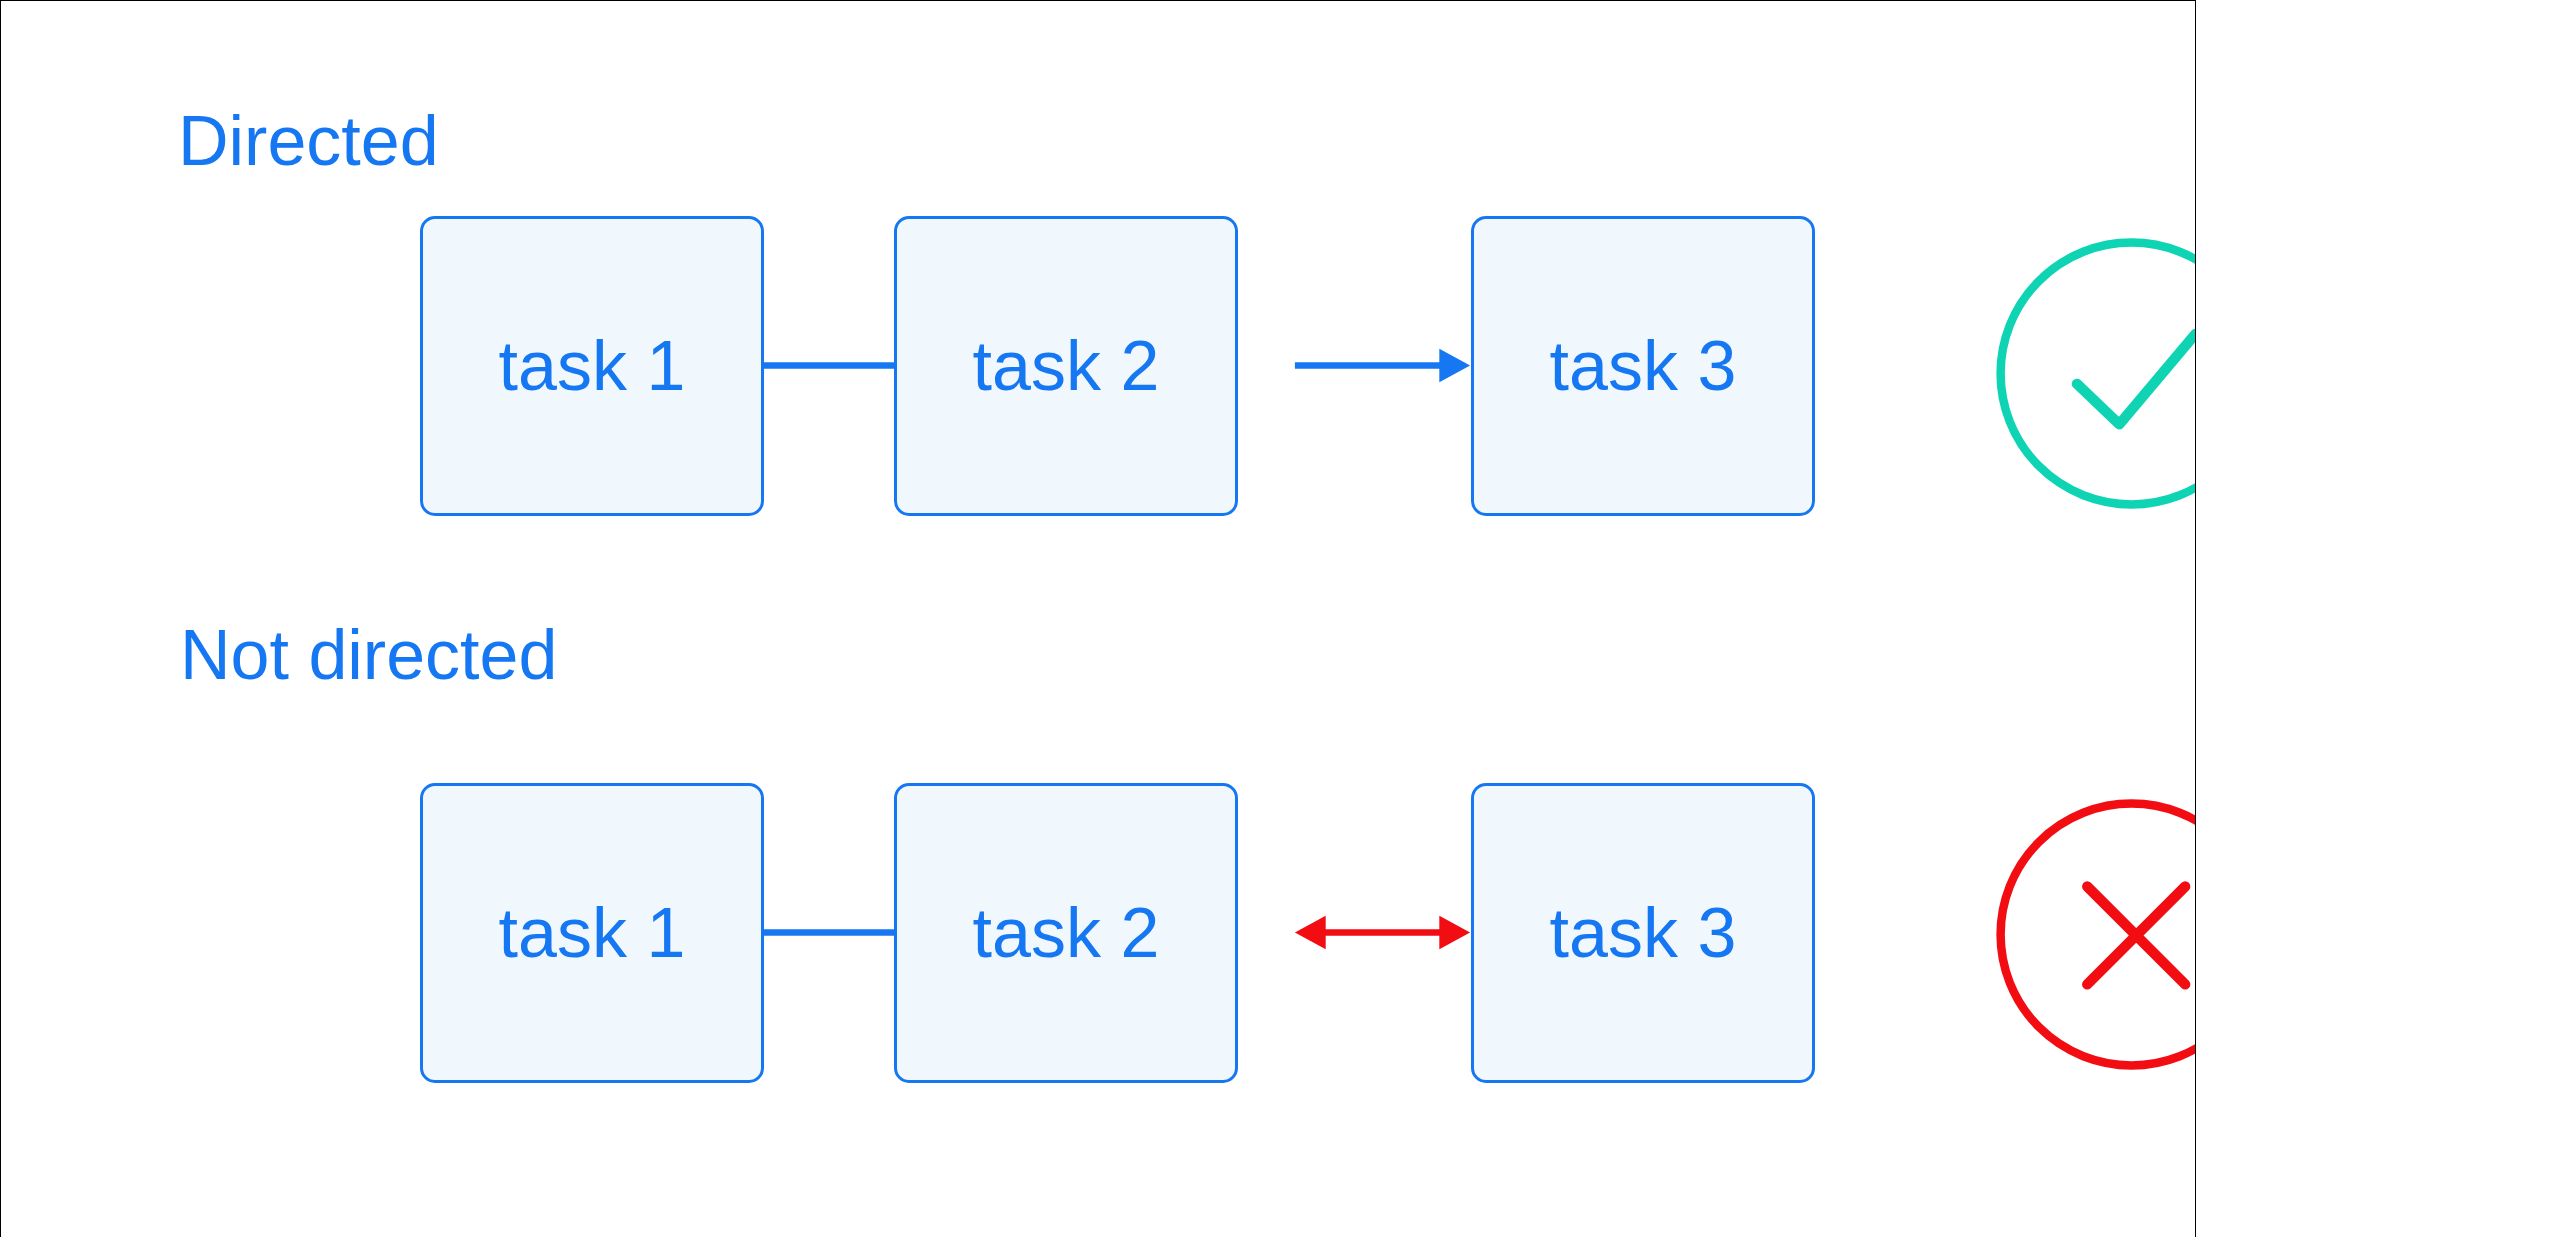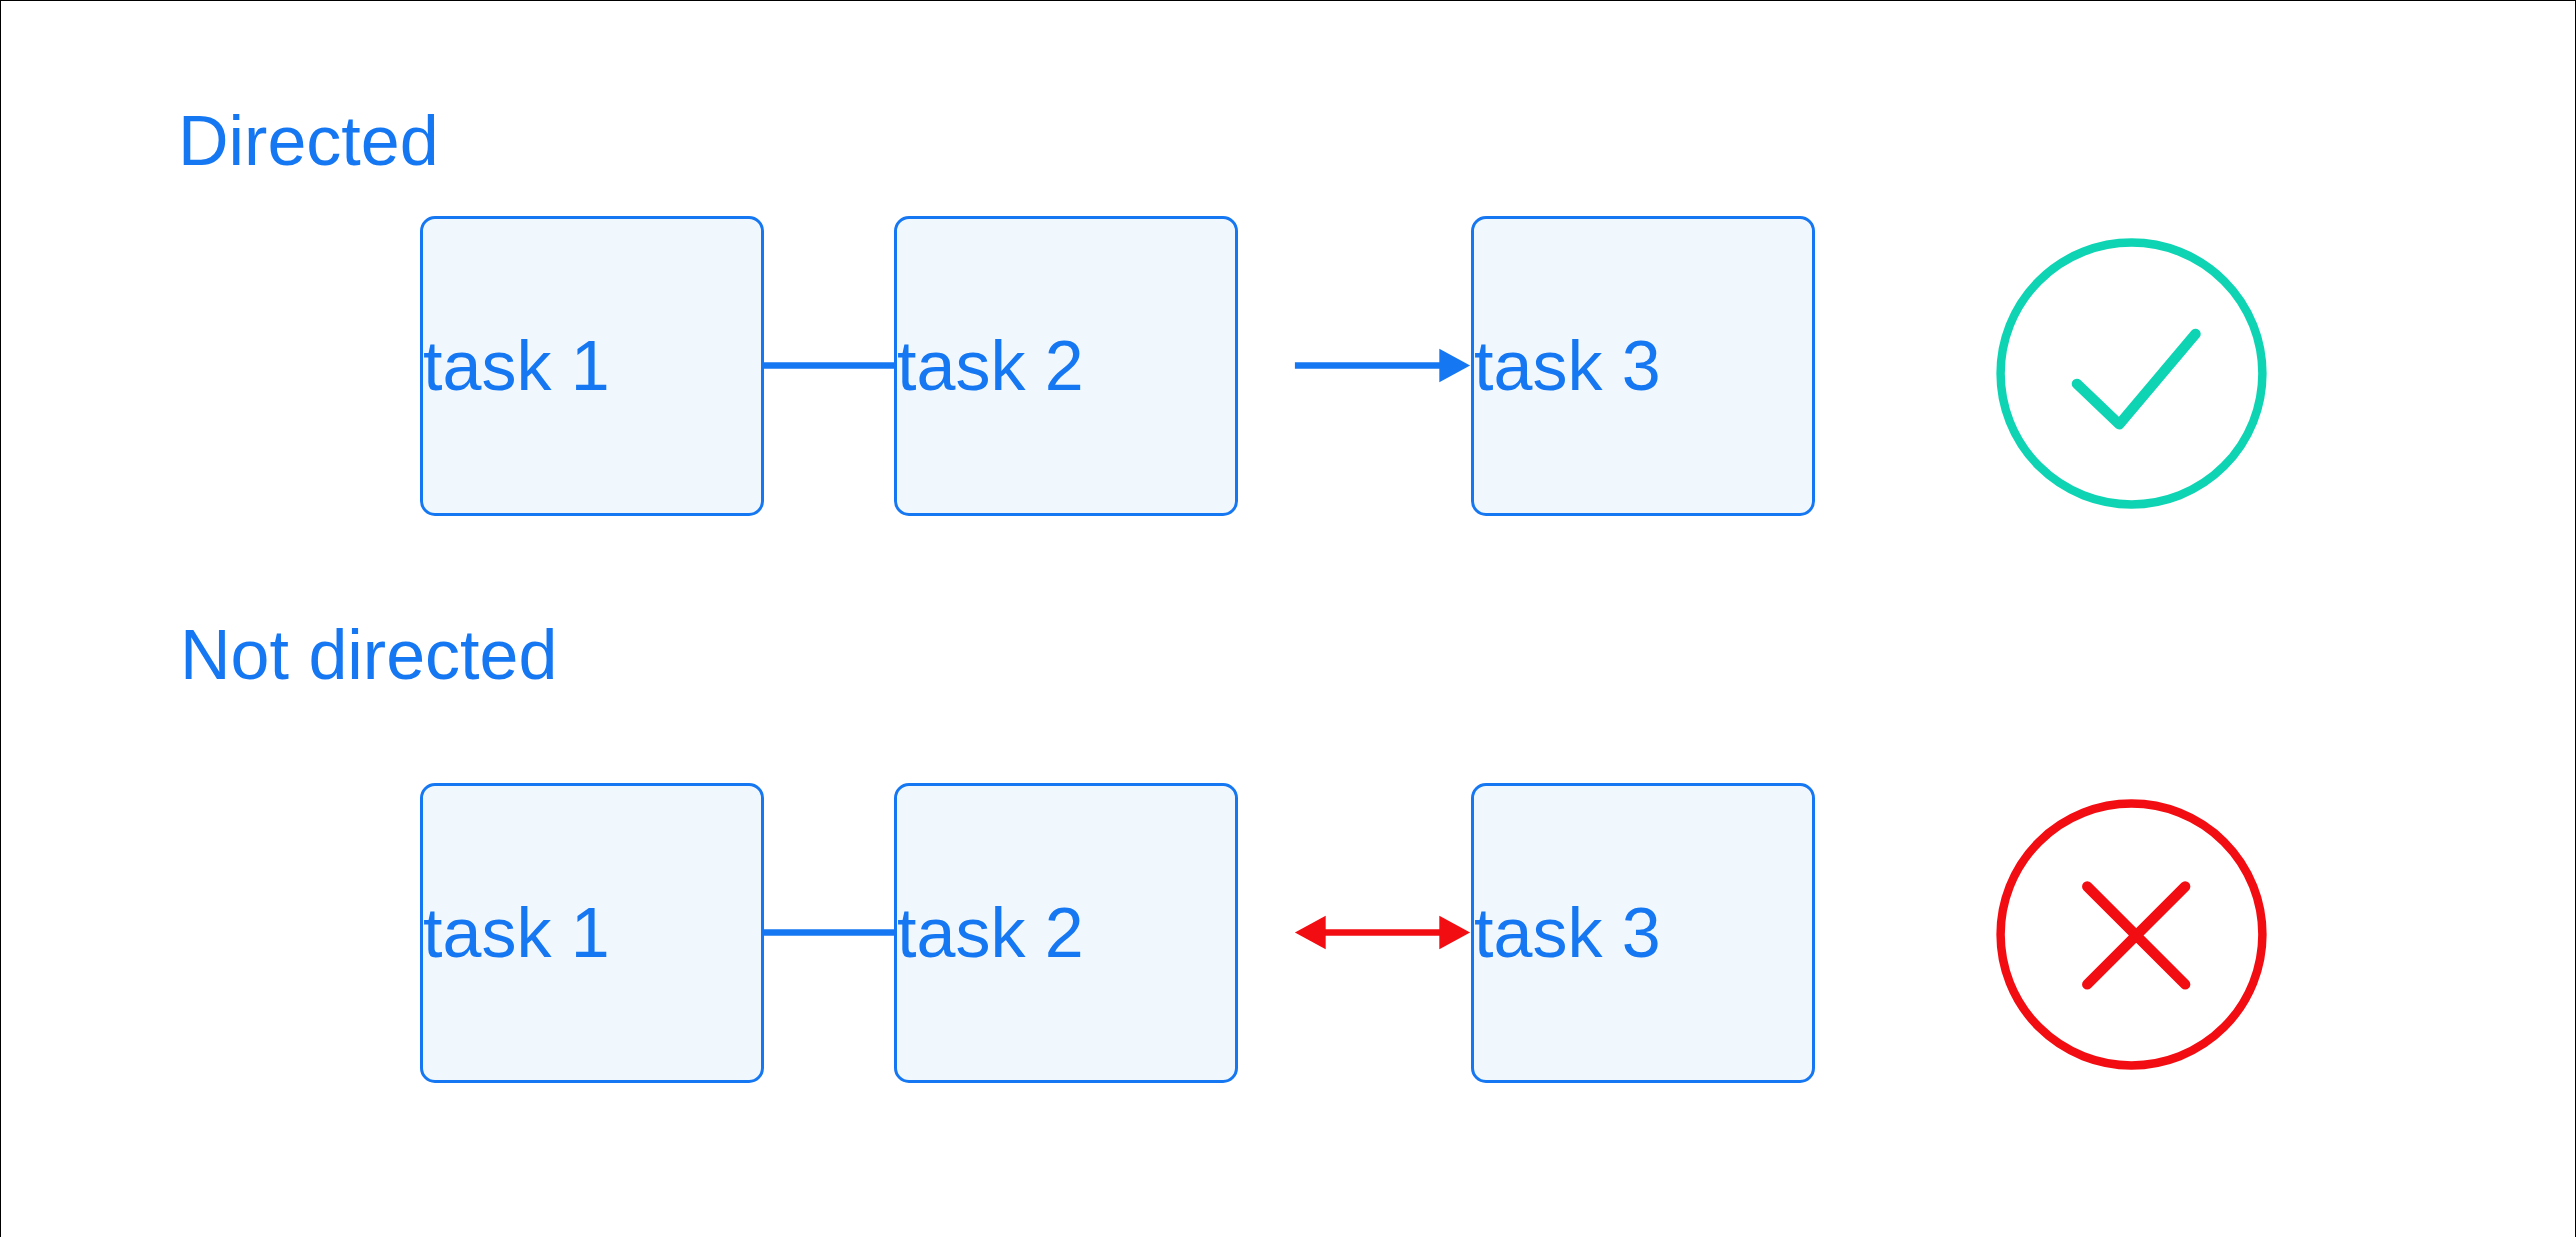--- a/index.html
+++ b/index.html
@@ -9,21 +9,21 @@
     --red: #f20d12;
     --frame-border: #000000;
     --frame-bg: #ffffff;
   }
   * { margin: 0; padding: 0; box-sizing: border-box; }
   html, body { background: #ffffff; }
   body { font-family: "Liberation Sans", "DejaVu Sans", sans-serif; }
 
   .frame {
     position: relative;
-    width: 2576px;
+    width: 2196px;
     height: 1238px;
     background: var(--frame-bg);
     border: 1.9px solid var(--frame-border);
     overflow: hidden;
   }
 
   .section-label {
     position: absolute;
     font-size: 70px;
     line-height: 1.1;
@@ -37,20 +37,21 @@
 
   .task-box {
     position: absolute;
     width: 344px;
     height: 300px;
     background: var(--box-fill);
     border: 3.8px solid var(--blue);
     border-radius: 15px;
     display: flex;
     align-items: center;
+    justify-content: center;
     color: var(--blue);
     font-size: 70px;
     white-space: nowrap;
   }
   .row1 { top: 215px; }
   .row2 { top: 782px; }
   .col1 { left: 419px; }
   .col2 { left: 893px; }
   .col3 { left: 1470px; }
 

